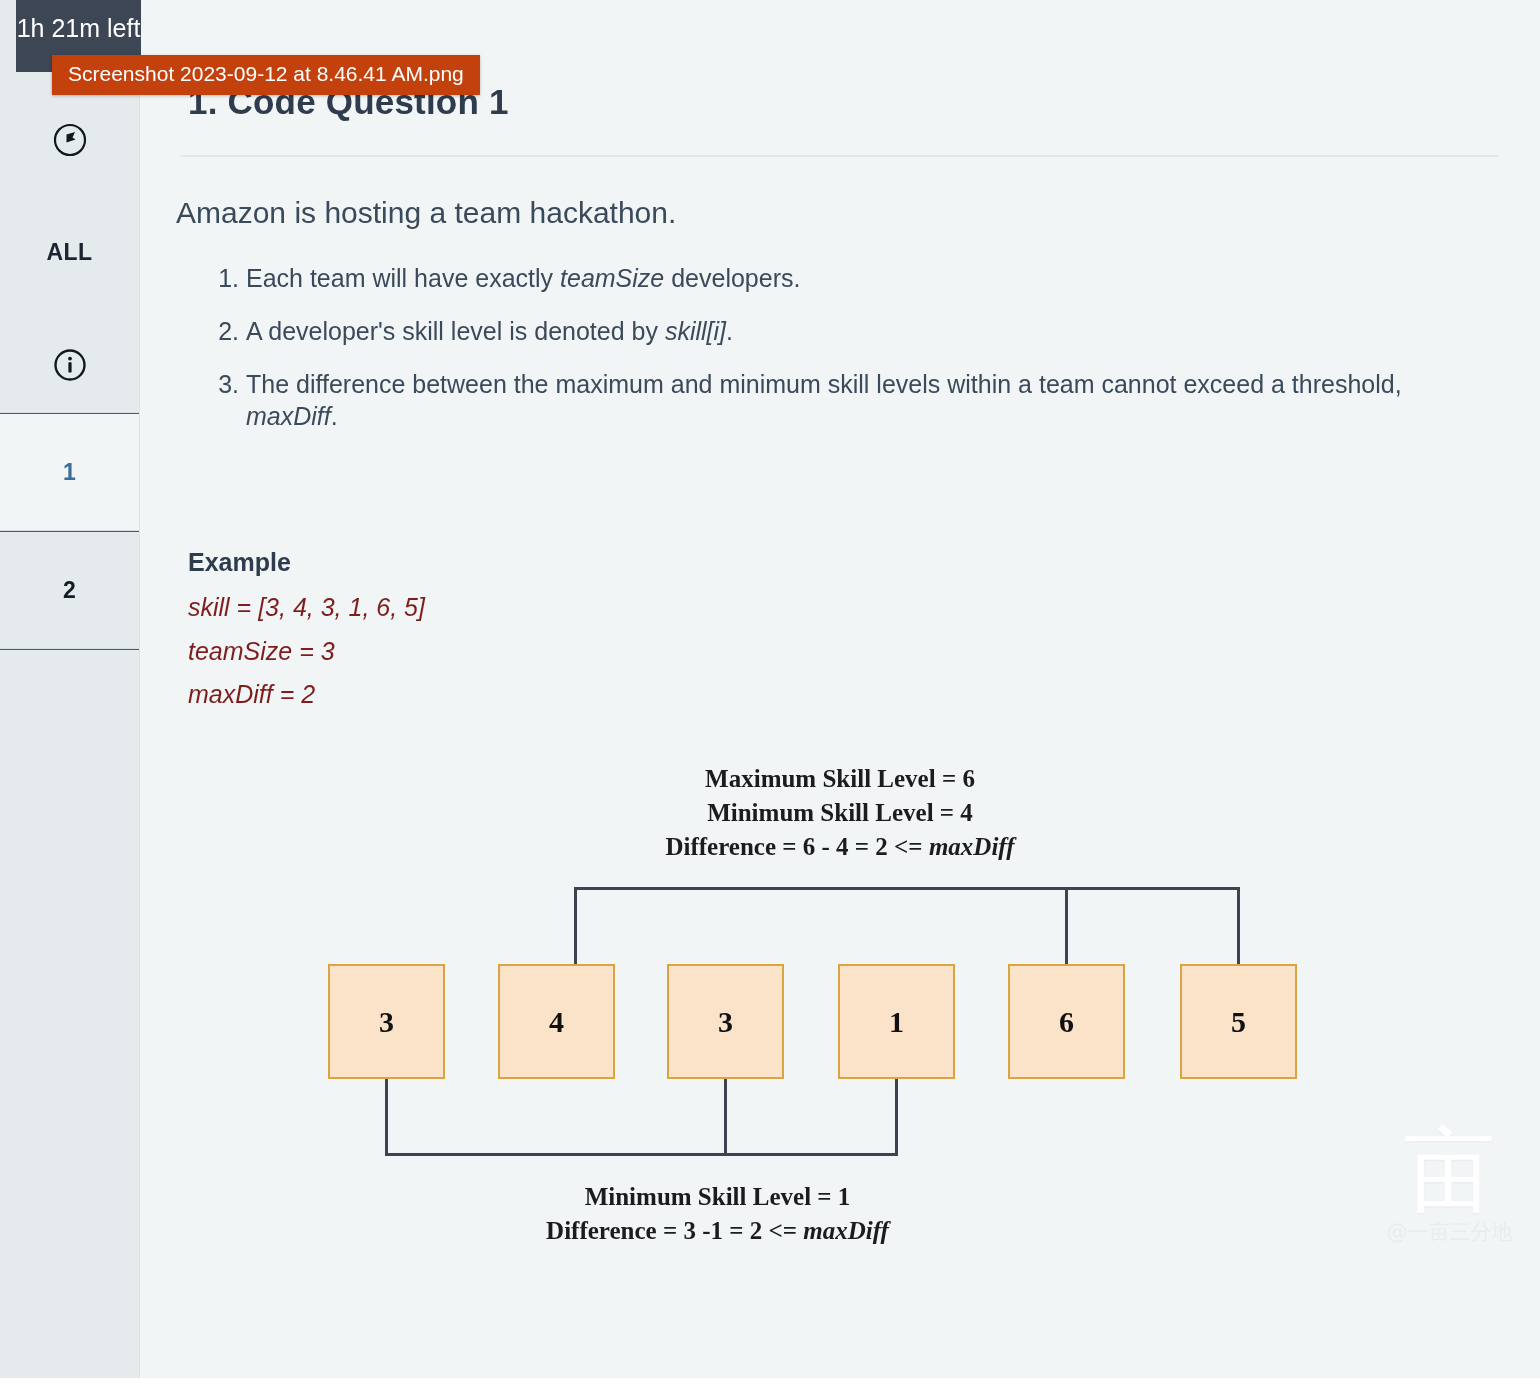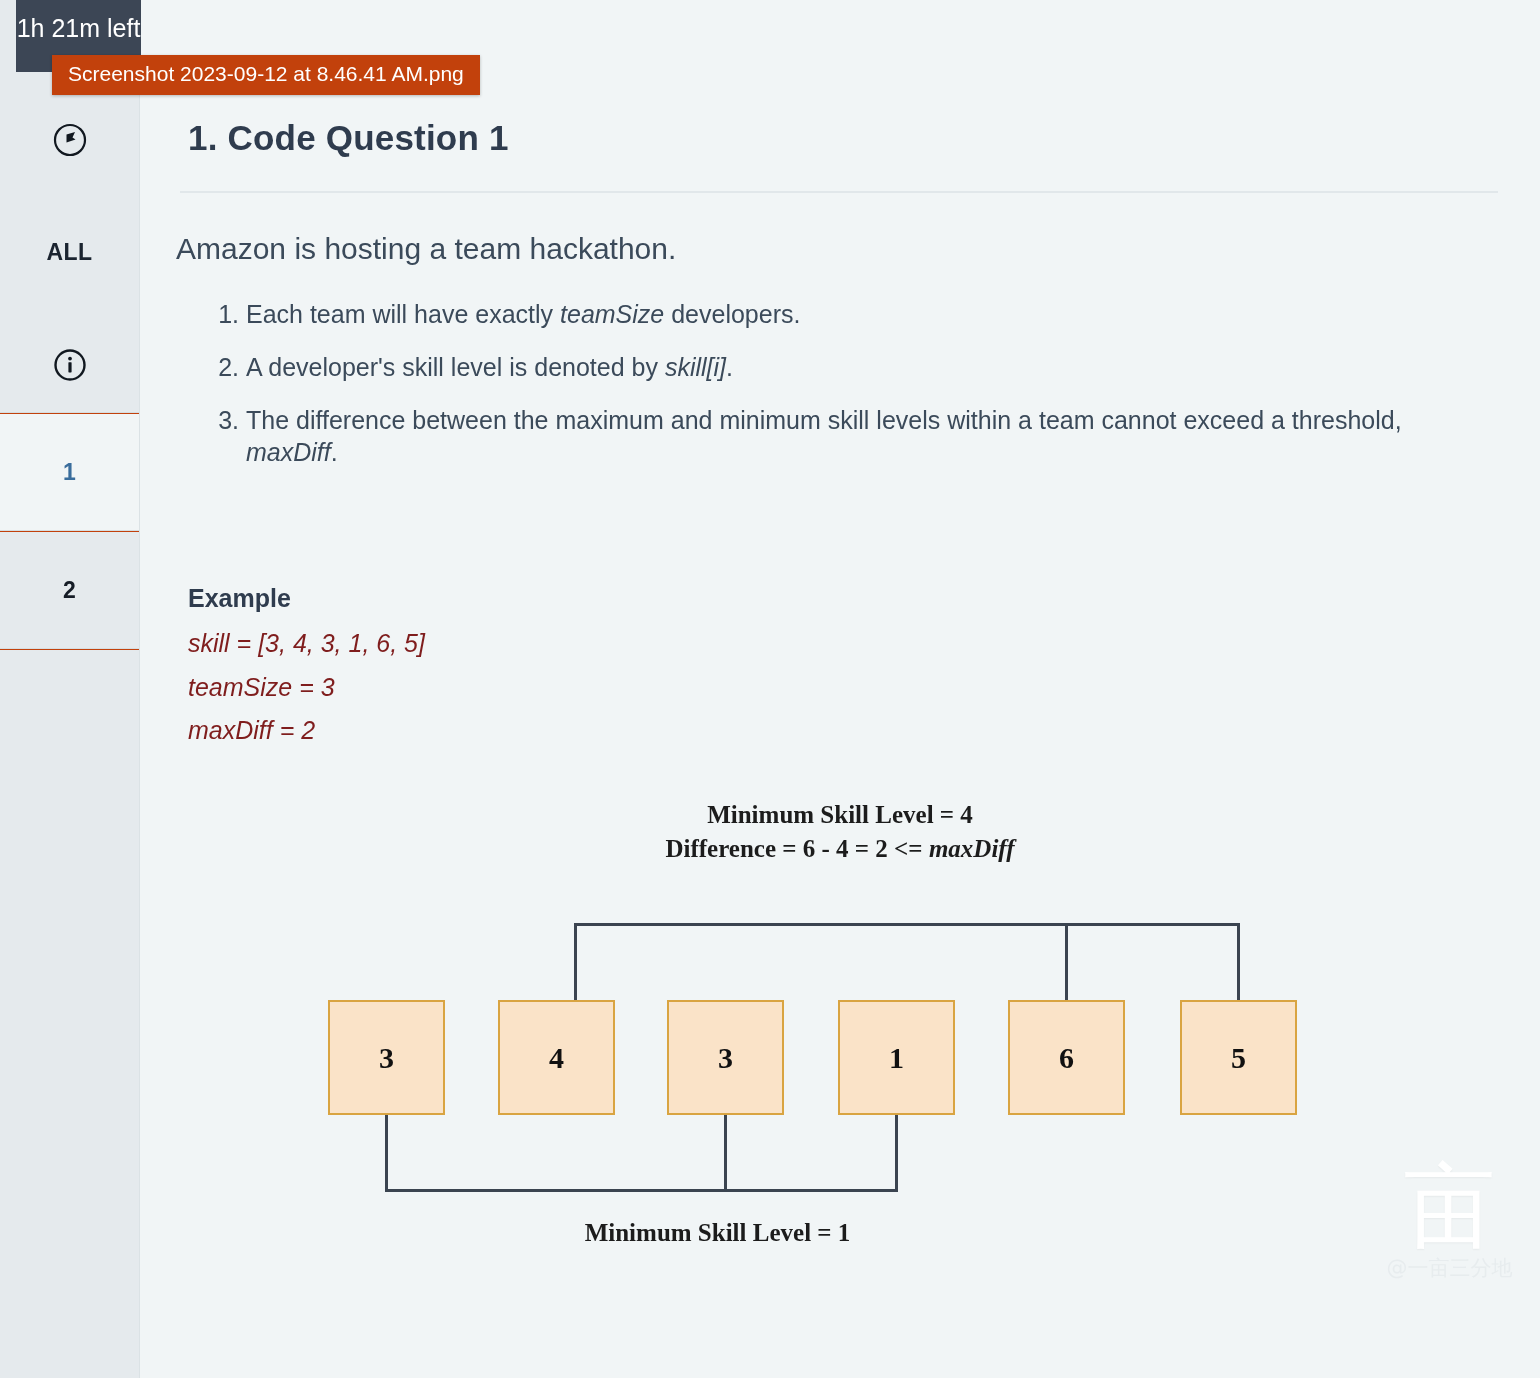--- a/index.html
+++ b/index.html
@@ -13,21 +13,21 @@
     position: relative;
     width: 1540px; height: 1390px;
     background: #f1f5f6;
   }
 
   
   .sidebar {
     position: absolute;
     left: 0; top: 0;
     width: 140px; height: 1378px;
-    background: #c2410c;
+    background: #15803d;
     border-right: 1px solid #dbe2e5;
   }
   .sidebar-top {
     position: absolute;
     left: 0; top: 0; width: 139px; height: 413px;
     background: #e5eaed;
     border-bottom: 1px solid #d6dee1;
   }
   .side-icon-wrap {
     position: absolute;
@@ -84,21 +84,20 @@
     white-space: nowrap;
     box-shadow: 0 1px 3px rgba(0,0,0,0.25);
   }
 
   
   .main {
     position: absolute;
     left: 140px; top: 0;
     width: 1400px; height: 1276px;
     background: #f1f5f6;
-    margin-top: 36px;
   }
   .page-title {
     position: absolute;
     left: 48px; top: 82px;
     font-size: 35px; font-weight: bold;
     color: #2f3c4e;
     letter-spacing: 0.2px;
   }
   .divider {
     position: absolute;
@@ -270,20 +269,21 @@
 
 
     <div class="ex-head">Example</div>
     <div class="ex-line ex-l1">skill = [3, 4, 3, 1, 6, 5]</div>
     <div class="ex-line ex-l2">teamSize = 3</div>
     <div class="ex-line ex-l3">maxDiff = 2</div>
 
     <div class="diagram">
 
       <div class="ann ann-top">
+        <div>Maximum Skill Level = 6</div>
         <div>Minimum Skill Level = 4</div>
         <div><span>Difference = 6 - 4 = 2 &lt;= </span><em>maxDiff</em></div>
       </div>
 
       <svg class="lines" width="1400" height="560">
 
         <g stroke="#3b4450" stroke-width="3" fill="none" shape-rendering="crispEdges">
           <path d="M435 224 L435 148 L1098 148 L1098 224"></path>
           <path d="M926 224 L926 148"></path>
 
@@ -296,20 +296,21 @@
         <div class="skill-box" style="left:188px">3</div>
         <div class="skill-box" style="left:358px">4</div>
         <div class="skill-box" style="left:527px">3</div>
         <div class="skill-box" style="left:698px">1</div>
         <div class="skill-box" style="left:868px">6</div>
         <div class="skill-box" style="left:1040px">5</div>
       </div>
 
       <div class="ann ann-bot">
         <div>Minimum Skill Level = 1</div>
+        <div><span>Difference = 3 -1 = 2 &lt;= </span><em>maxDiff</em></div>
       </div>
     </div>
 
     <div class="watermark">
       <div class="wm-glyph">亩</div>
       <div class="wm-text">@一亩三分地</div>
     </div>
 
   </div>
 

